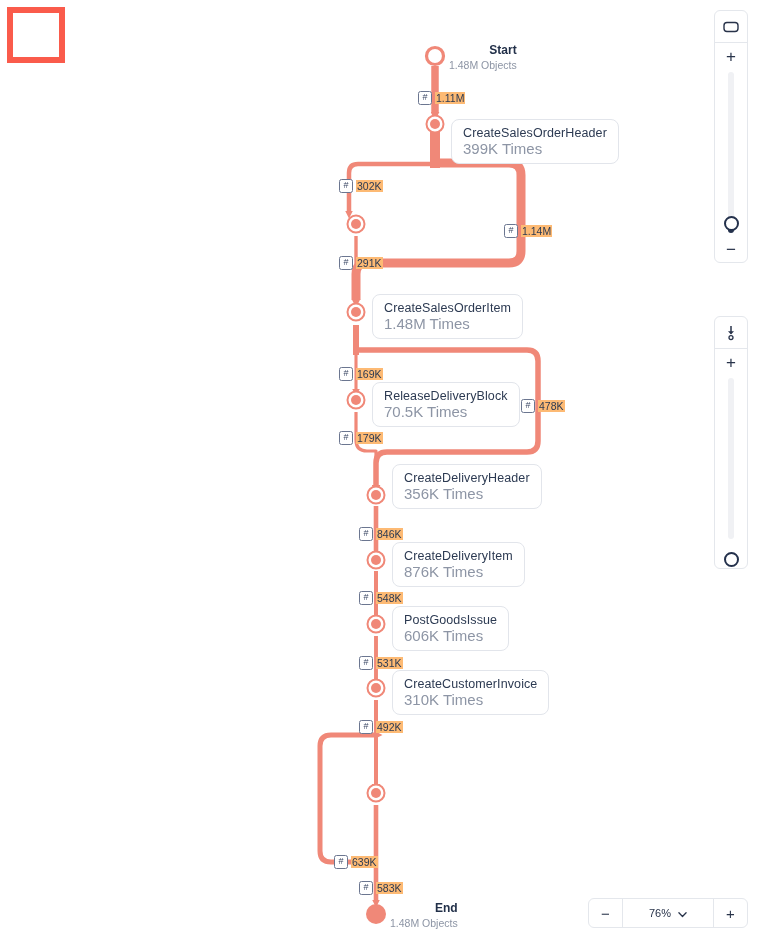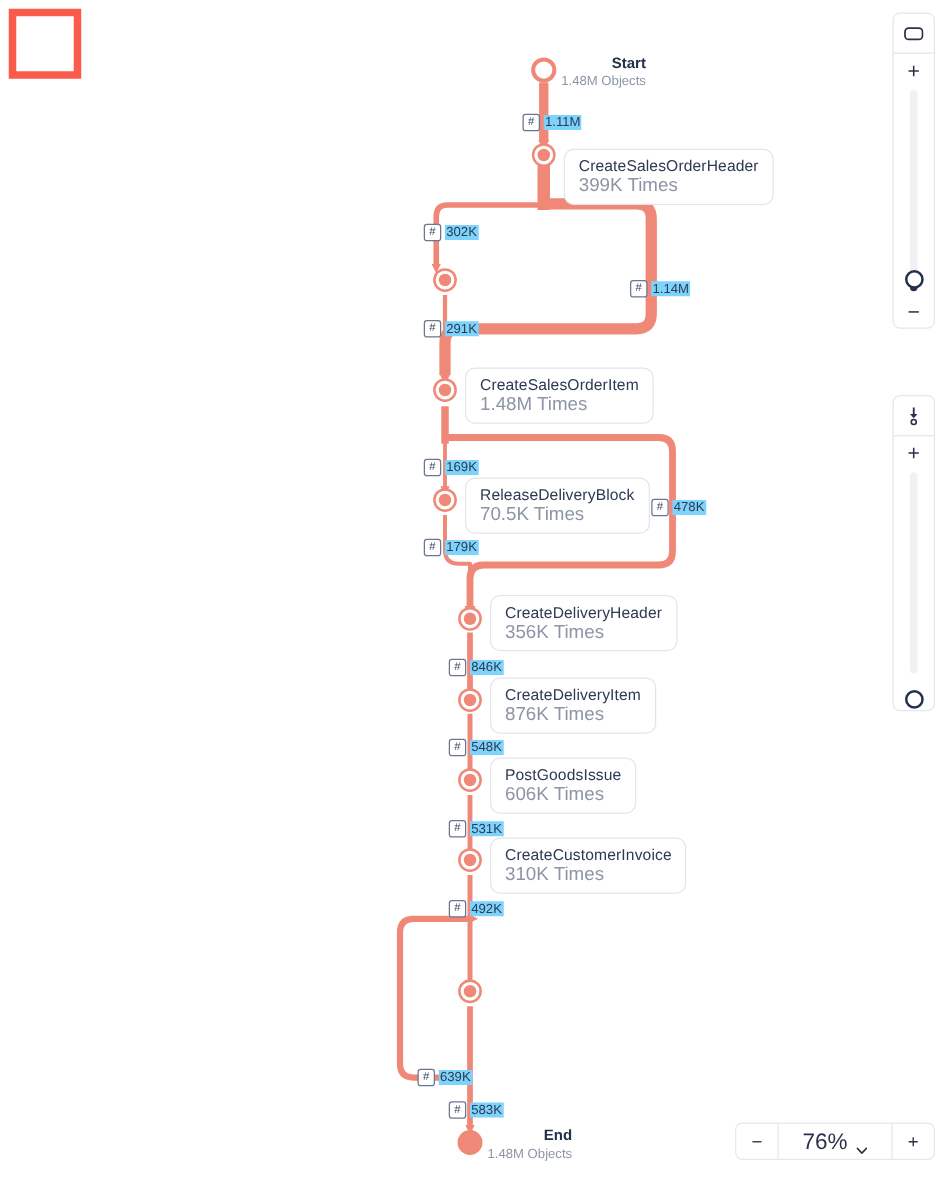--- a/index.html
+++ b/index.html
@@ -90,21 +90,21 @@
     background: #ffffff;
     font-size: 9px;
     line-height: 11px;
     text-align: center;
     color: #3A4764;
   }
   .edge-badge .eb-val {
     font-size: 10.5px;
     color: #2C3A52;
     line-height: 12px;
-    background: #7dd3fc;
+    background: #fdba74;
     padding: 0 1px;
   }
 
   
   .ctrl-panel {
     position: absolute;
     width: 34px;
     background: #ffffff;
     border: 1px solid #E4E7EC;
     border-radius: 6px;
@@ -171,21 +171,21 @@
     display: flex; align-items: center; justify-content: center;
     font-size: 15px;
     color: #28334A;
   }
   #zoom-control .zc-mid {
     width: 90px;
     border-left: 1px solid #E4E7EC;
     border-right: 1px solid #E4E7EC;
     display: flex; align-items: center; justify-content: center;
     gap: 7px;
-    font-size: 18px;
+    font-size: 11px;
     color: #28334A;
   }
   .chev { display: inline-block; width: 9px; height: 9px; }
 </style>
 </head>
 <body>
 
 <div id="app">
 
   <div id="selection-rect"></div>
@@ -293,21 +293,21 @@
     <div class="node-label" style="left:372px; top:294px;">
       <span class="nl-title">CreateSalesOrderItem</span>
       <span class="nl-sub">1.48M Times</span>
     </div>
 
     <div class="node-label" style="left:372px; top:382px;">
       <span class="nl-title">ReleaseDeliveryBlock</span>
       <span class="nl-sub">70.5K Times</span>
     </div>
 
-    <div class="node-label" style="left:392px; top:476px;">
+    <div class="node-label" style="left:392px; top:464px;">
       <span class="nl-title">CreateDeliveryHeader</span>
       <span class="nl-sub">356K Times</span>
     </div>
 
     <div class="node-label" style="left:392px; top:542px;">
       <span class="nl-title">CreateDeliveryItem</span>
       <span class="nl-sub">876K Times</span>
     </div>
 
     <div class="node-label" style="left:392px; top:606px;">

